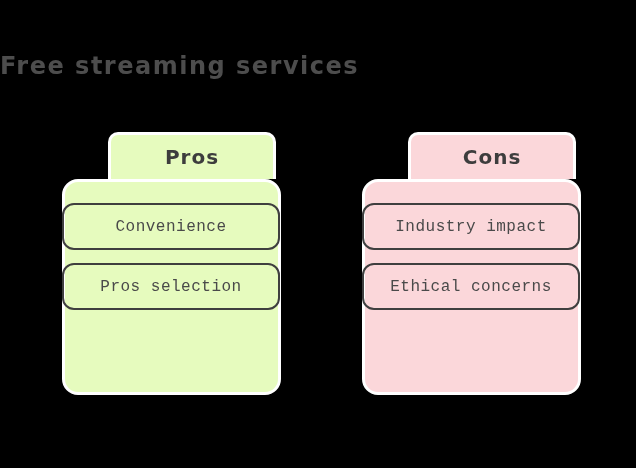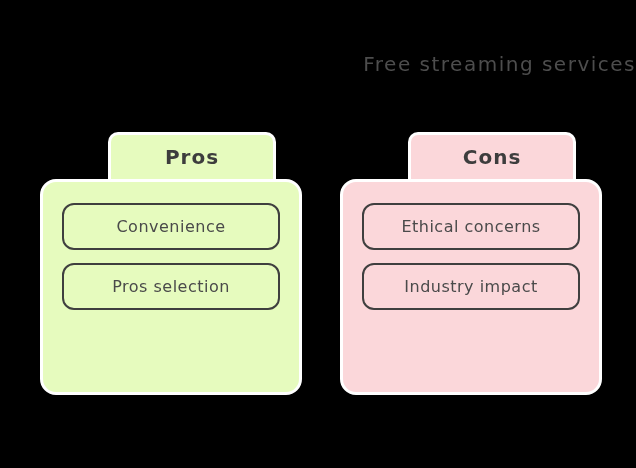--- a/index.html
+++ b/index.html
@@ -17,23 +17,23 @@
   .canvas {
     position:relative;
     width:636px; height:468px;
     background:var(--background);
     overflow:hidden;
     font-family:"DejaVu Sans","Liberation Sans",sans-serif;
   }
   .diagram-title {
     position:absolute;
     top:52px; left:0; right:0;
-    text-align:right;
-    font-size:20px;
-    font-weight:normal;
+    text-align:left;
+    font-size:24px;
+    font-weight:bold;
     letter-spacing:1.5px;
     color:var(--title_text);
   }
   .column {
     position:absolute;
     top:132px;
     width:262px;
     display:flex;
     flex-direction:column;
     align-items:center;
@@ -51,29 +51,30 @@
     justify-content:center;
     margin-left:42px;
   }
   .tab-label {
     font-size:20px;
     font-weight:bold;
     letter-spacing:1px;
     color:var(--header_text);
   }
   .panel {
-    width:262px;
+    width:219px;
     height:216px;
     border:3px solid var(--outline_white);
     border-radius:16px;
     padding-top:21px;
     display:flex;
     flex-direction:column;
     align-items:center;
     gap:13px;
+    font-family:Liberation Mono, monospace;
   }
   .pros .tab, .pros .panel { background:var(--pros_fill); }
   .cons .tab, .cons .panel { background:var(--cons_fill); }
   .item {
     width:218px;
     height:47px;
     border:2px solid var(--item_border);
     border-radius:12px;
     display:flex;
     align-items:center;
@@ -105,21 +106,21 @@
       </div>
     </div>
   </div>
 
   <div class="column cons">
     <div class="tab">
       <span class="tab-label">Cons</span>
     </div>
     <div class="panel">
       <div class="item">
-        <span class="item-label">Ethical concerns</span>
+        <span class="item-label">Industry impact</span>
       </div>
       <div class="item">
-        <span class="item-label">Industry impact</span>
+        <span class="item-label">Ethical concerns</span>
       </div>
     </div>
   </div>
 
 </div>
 
 </body></html>

